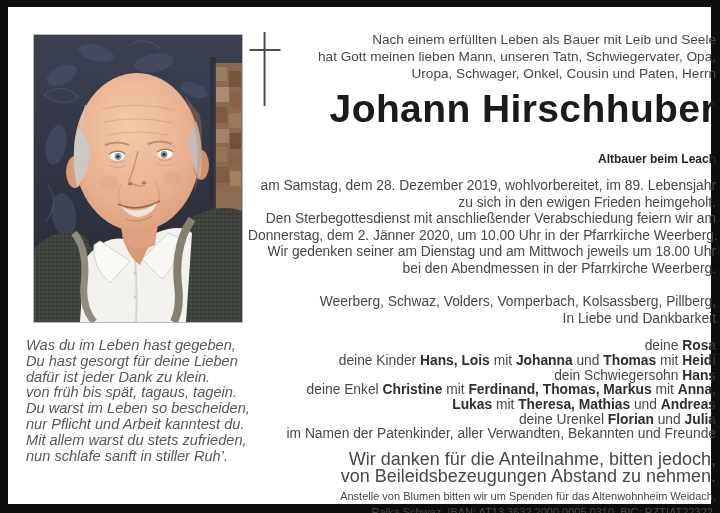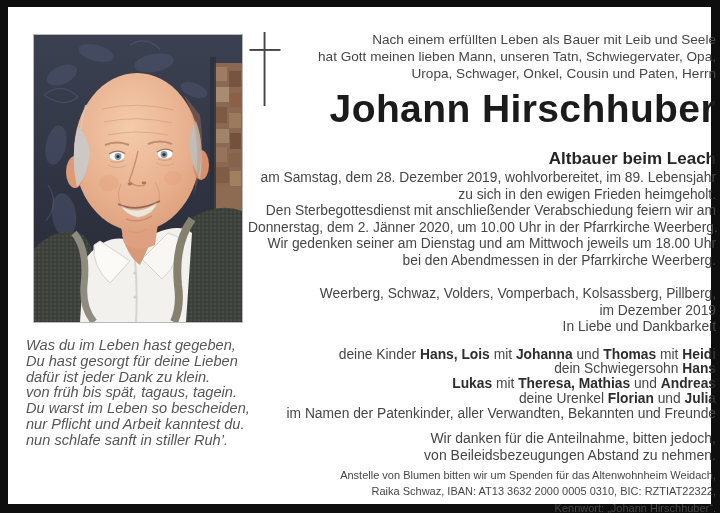--- a/index.html
+++ b/index.html
@@ -33,27 +33,27 @@
   
   .content {
     position:absolute; left:240px; top:7px; width:468px;
     text-align:right; color:#474747;
   }
   .intro  { margin-top:17px; font-size:13.6px; line-height:17px; }
   .name {
     margin:6px 0 4px 0; font-size:39px; line-height:42px; font-weight:700;
     color:#1b1b1b; letter-spacing:0.4px; white-space:nowrap;
   }
-  .subtitle { margin-top:21px; font-size:17px; line-height:16px; font-weight:700; color:#252525; }
-  .obituary { margin-top:3px; font-size:13.8px; line-height:16.5px; }
+  .subtitle { margin-top:21px; font-size:12px; line-height:16px; font-weight:700; color:#252525; }
+  .obituary { margin-top:11px; font-size:13.8px; line-height:16.5px; }
   .places   { margin-top:17px;  font-size:13.8px; line-height:16.5px; }
   .family   { margin-top:1px;  font-size:13.8px; line-height:14.7px; }
   .family .heading { margin-bottom:13px; }
   .family .b, .family b { font-weight:700; color:#2e2e2e; }
-  .thanks   { margin-top:9px;  font-size:14px; line-height:16.5px; }
+  .thanks   { margin-top:9px;  font-size:18px; line-height:16.5px; }
   .donation { margin-top:4px;  font-size:11px; line-height:16.2px; }
   .tline { white-space:nowrap; }
 </style>
 </head>
 <body>
 
 <div class="stage">
   <div class="card">
 
     <figure class="photo">
@@ -188,20 +188,21 @@
       </svg>
     </div>
 
     <div class="poem">
         <div class="tline">Was du im Leben hast gegeben,</div>
         <div class="tline">Du hast gesorgt für deine Lieben</div>
         <div class="tline">dafür ist jeder Dank zu klein.</div>
         <div class="tline">von früh bis spät, tagaus, tagein.</div>
         <div class="tline">Du warst im Leben so bescheiden,</div>
         <div class="tline">nur Pflicht und Arbeit kanntest du.</div>
+        <div class="tline">Mit allem warst du stets zufrieden,</div>
         <div class="tline">nun schlafe sanft in stiller Ruh’.</div>
       </div>
 
     <div class="content">
       <div class="intro">
           <div class="tline">Nach einem erfüllten Leben als Bauer mit Leib und Seele</div>
           <div class="tline">hat Gott meinen lieben Mann, unseren Tatn, Schwiegervater, Opa,</div>
           <div class="tline">Uropa, Schwager, Onkel, Cousin und Paten, Herrn</div>
         </div>
 
@@ -212,28 +213,29 @@
           <div class="tline">am Samstag, dem 28. Dezember 2019, wohlvorbereitet, im 89. Lebensjahr</div>
           <div class="tline">zu sich in den ewigen Frieden heimgeholt.</div>
           <div class="tline">Den Sterbegottesdienst mit anschließender Verabschiedung feiern wir am</div>
           <div class="tline">Donnerstag, dem 2. Jänner 2020, um 10.00 Uhr in der Pfarrkirche Weerberg.</div>
           <div class="tline">Wir gedenken seiner am Dienstag und am Mittwoch jeweils um 18.00 Uhr</div>
           <div class="tline">bei den Abendmessen in der Pfarrkirche Weerberg.</div>
         </div>
 
       <div class="places">
           <div class="tline">Weerberg, Schwaz, Volders, Vomperbach, Kolsassberg, Pillberg,</div>
-          <div class="tline">im Dezember 2019</div>
         </div>
 
       <div class="family">
         <div class="heading">In Liebe und Dankbarkeit</div>
         <div>
+            <div class="tline"><span>deine </span><span class="b">Rosa</span></div>
             <div class="tline"><span>deine Kinder </span><span class="b">Hans, Lois</span><span> mit </span><span class="b">Johanna</span><span> und </span><span class="b">Thomas</span><span> mit </span><span class="b">Heidi</span></div>
             <div class="tline"><span>dein Schwiegersohn </span><span class="b">Hans</span></div>
+            <div class="tline"><span>deine Enkel </span><span class="b">Christine</span><span> mit </span><span class="b">Ferdinand, Thomas, Markus</span><span> mit </span><span class="b">Anna,</span></div>
             <div class="tline"><span class="b">Lukas</span><span> mit </span><span class="b">Theresa, Mathias</span><span> und </span><span class="b">Andreas</span></div>
             <div class="tline"><span>deine Urenkel </span><span class="b">Florian</span><span> und </span><span class="b">Julia</span></div>
             <div class="tline"><span>im Namen der Patenkinder, aller Verwandten, Bekannten und Freunde</span></div>
           </div>
       </div>
 
       <div class="thanks">
           <div class="tline">Wir danken für die Anteilnahme, bitten jedoch,</div>
           <div class="tline">von Beileidsbezeugungen Abstand zu nehmen.</div>
         </div>

